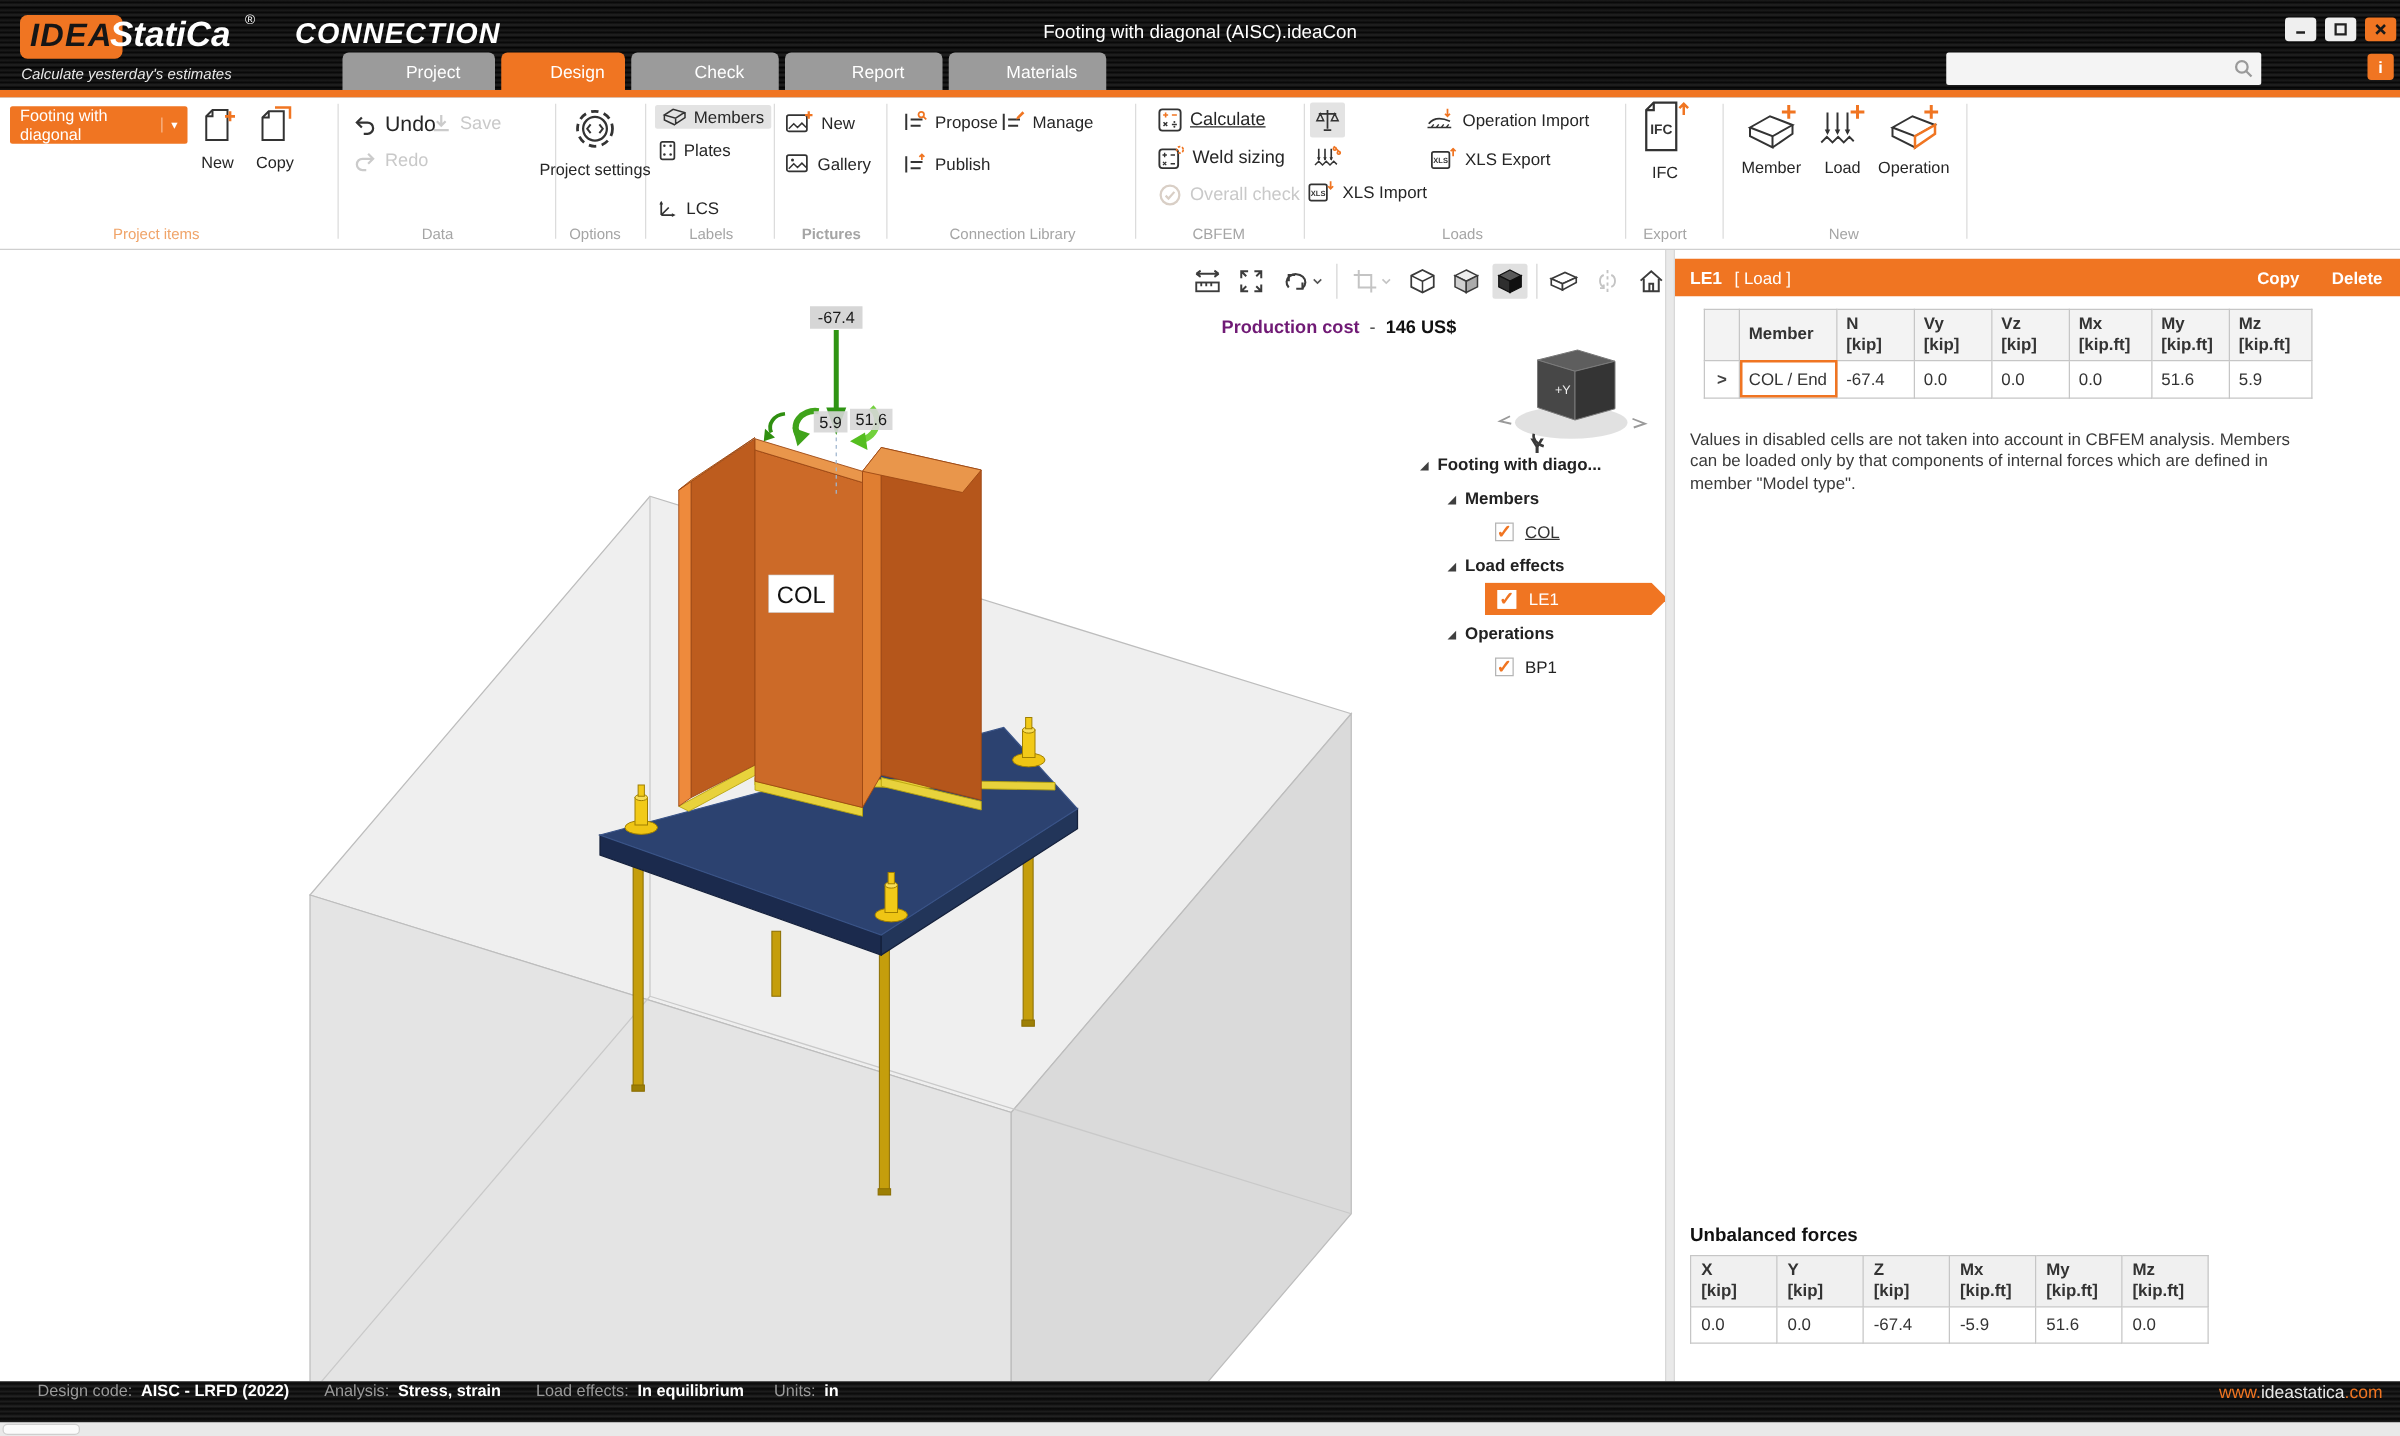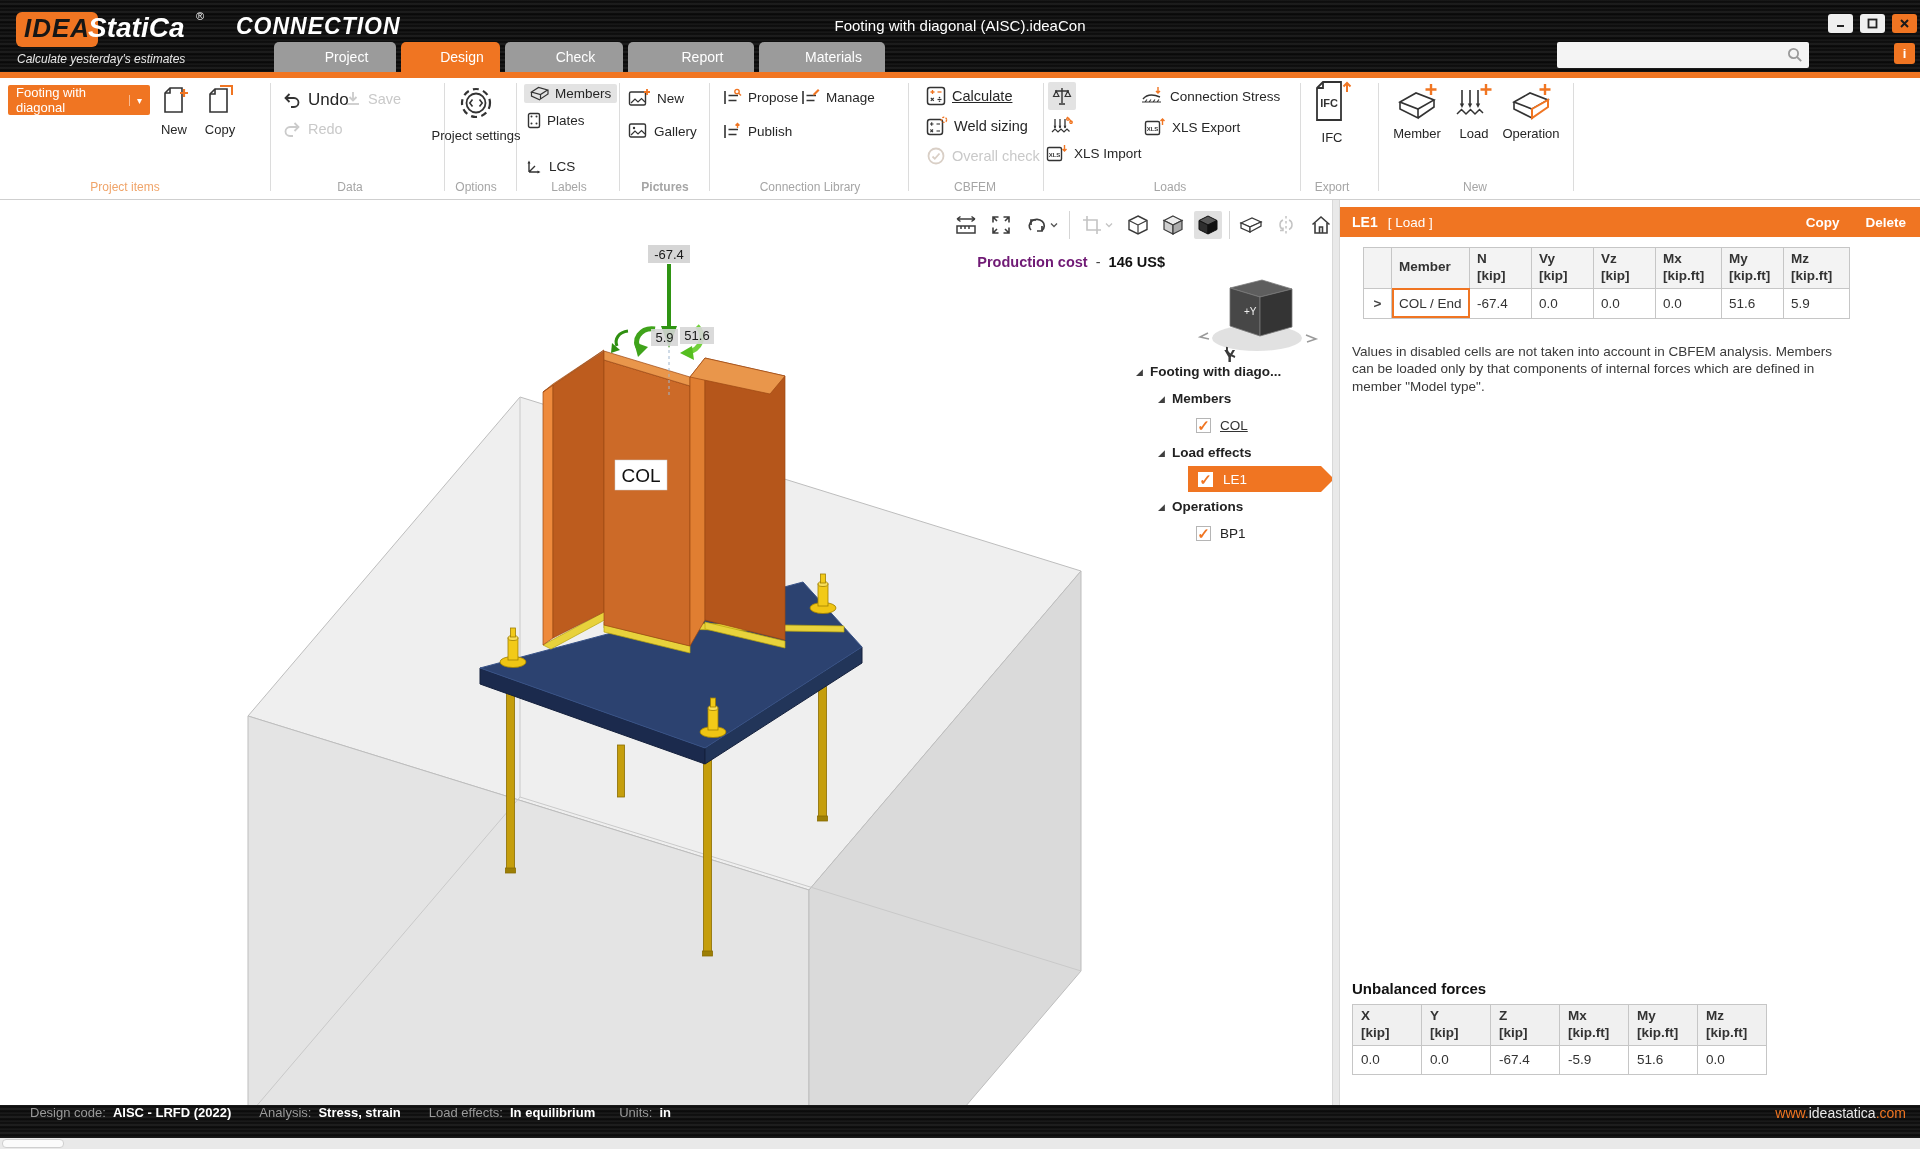--- a/index.html
+++ b/index.html
@@ -345,21 +345,21 @@
         <path d="M18.5 1v6M16.5 5l2 2 2-2" stroke="#F07522" stroke-width="1.4" fill="none"></path>
       </svg>
       <span>XLS Import</span>
     </div>
     <div class="rbtn" style="left:1140px; top:8px;">
       <svg width="24" height="20" viewBox="0 0 24 20">
         <path d="M3 13c4-5 10-5 17-2" stroke="#333" stroke-width="1.4" fill="none"></path>
         <path d="M2 16h19M5 16l2-2.5M9 16l2-2.5M13 16l2-2.5M17 16l2-2.5" stroke="#333" stroke-width="1.1" fill="none"></path>
         <path d="M18 1v6M16 5l2 2 2-2" stroke="#F07522" stroke-width="1.4" fill="none"></path>
       </svg>
-      <span>Connection Stress</span>
+      <span>Operation Import</span>
     </div>
     <div class="rbtn" style="left:1144px; top:40px;">
       <svg width="22" height="18" viewBox="0 0 22 18">
         <rect x="1.5" y="3.5" width="14" height="13" rx="1.5" fill="none" stroke="#333" stroke-width="1.4"></rect>
         <text x="8.5" y="12.5" font-size="6" font-weight="bold" text-anchor="middle" fill="#333">XLS</text>
         <path d="M18.5 7V1M16.5 3l2-2 2 2" stroke="#F07522" stroke-width="1.4" fill="none"></path>
       </svg>
       <span>XLS Export</span>
     </div>
     <div class="grouplabel" style="left:1120px; width:100px;">Loads</div>

